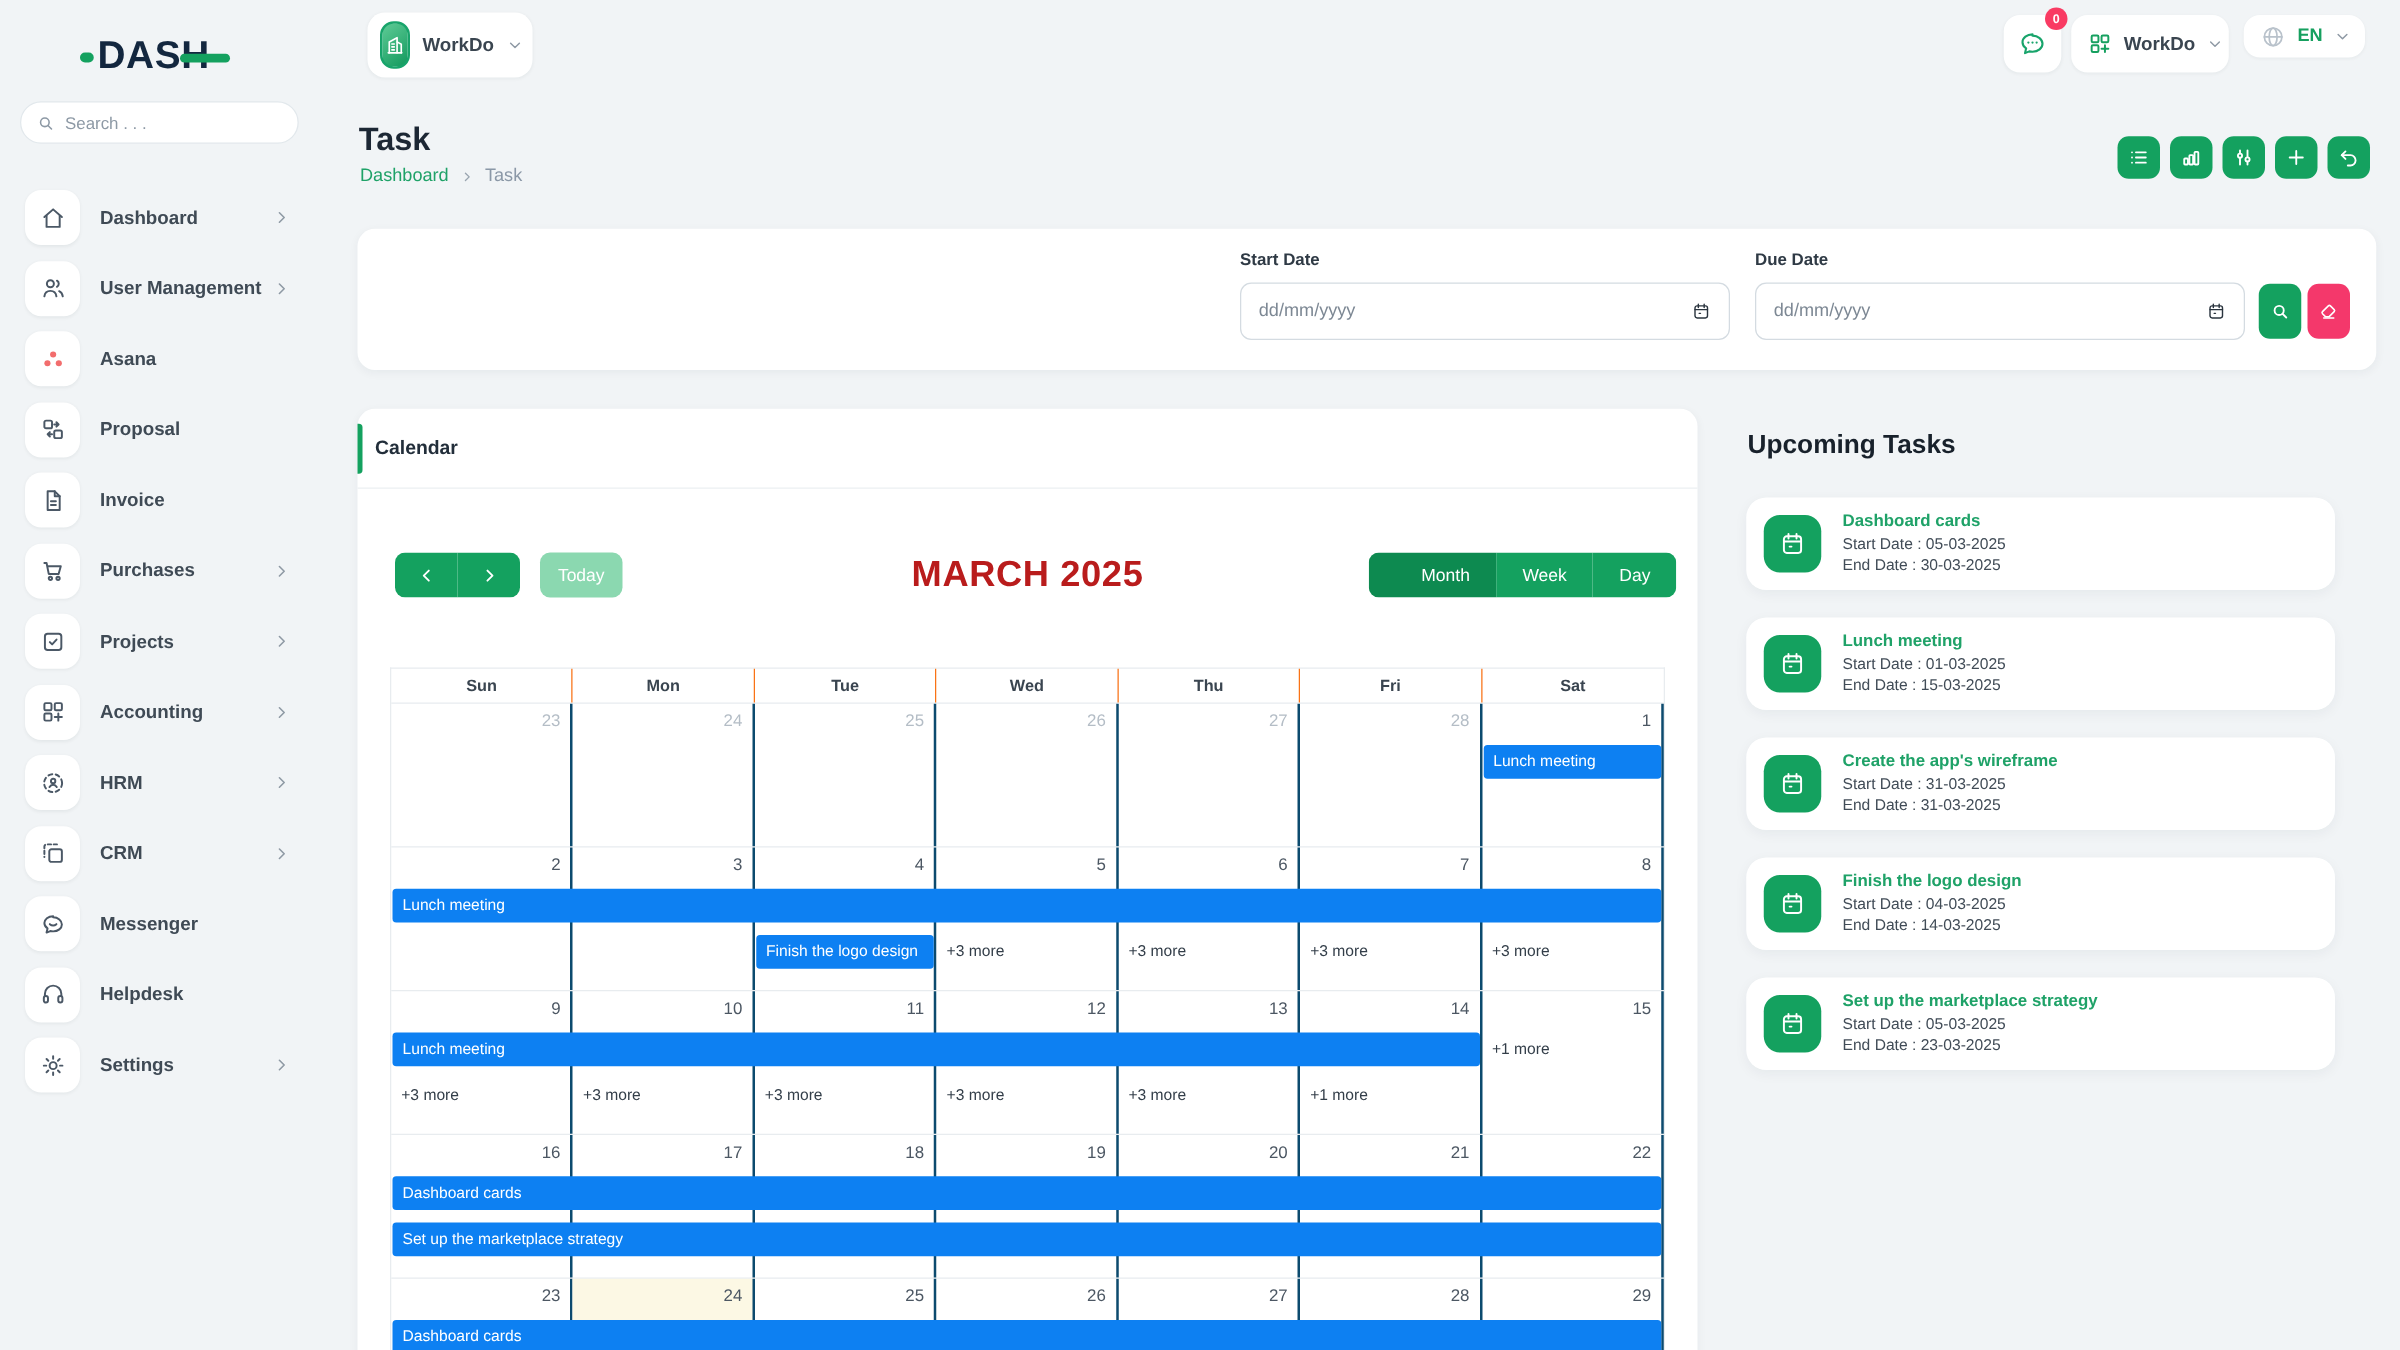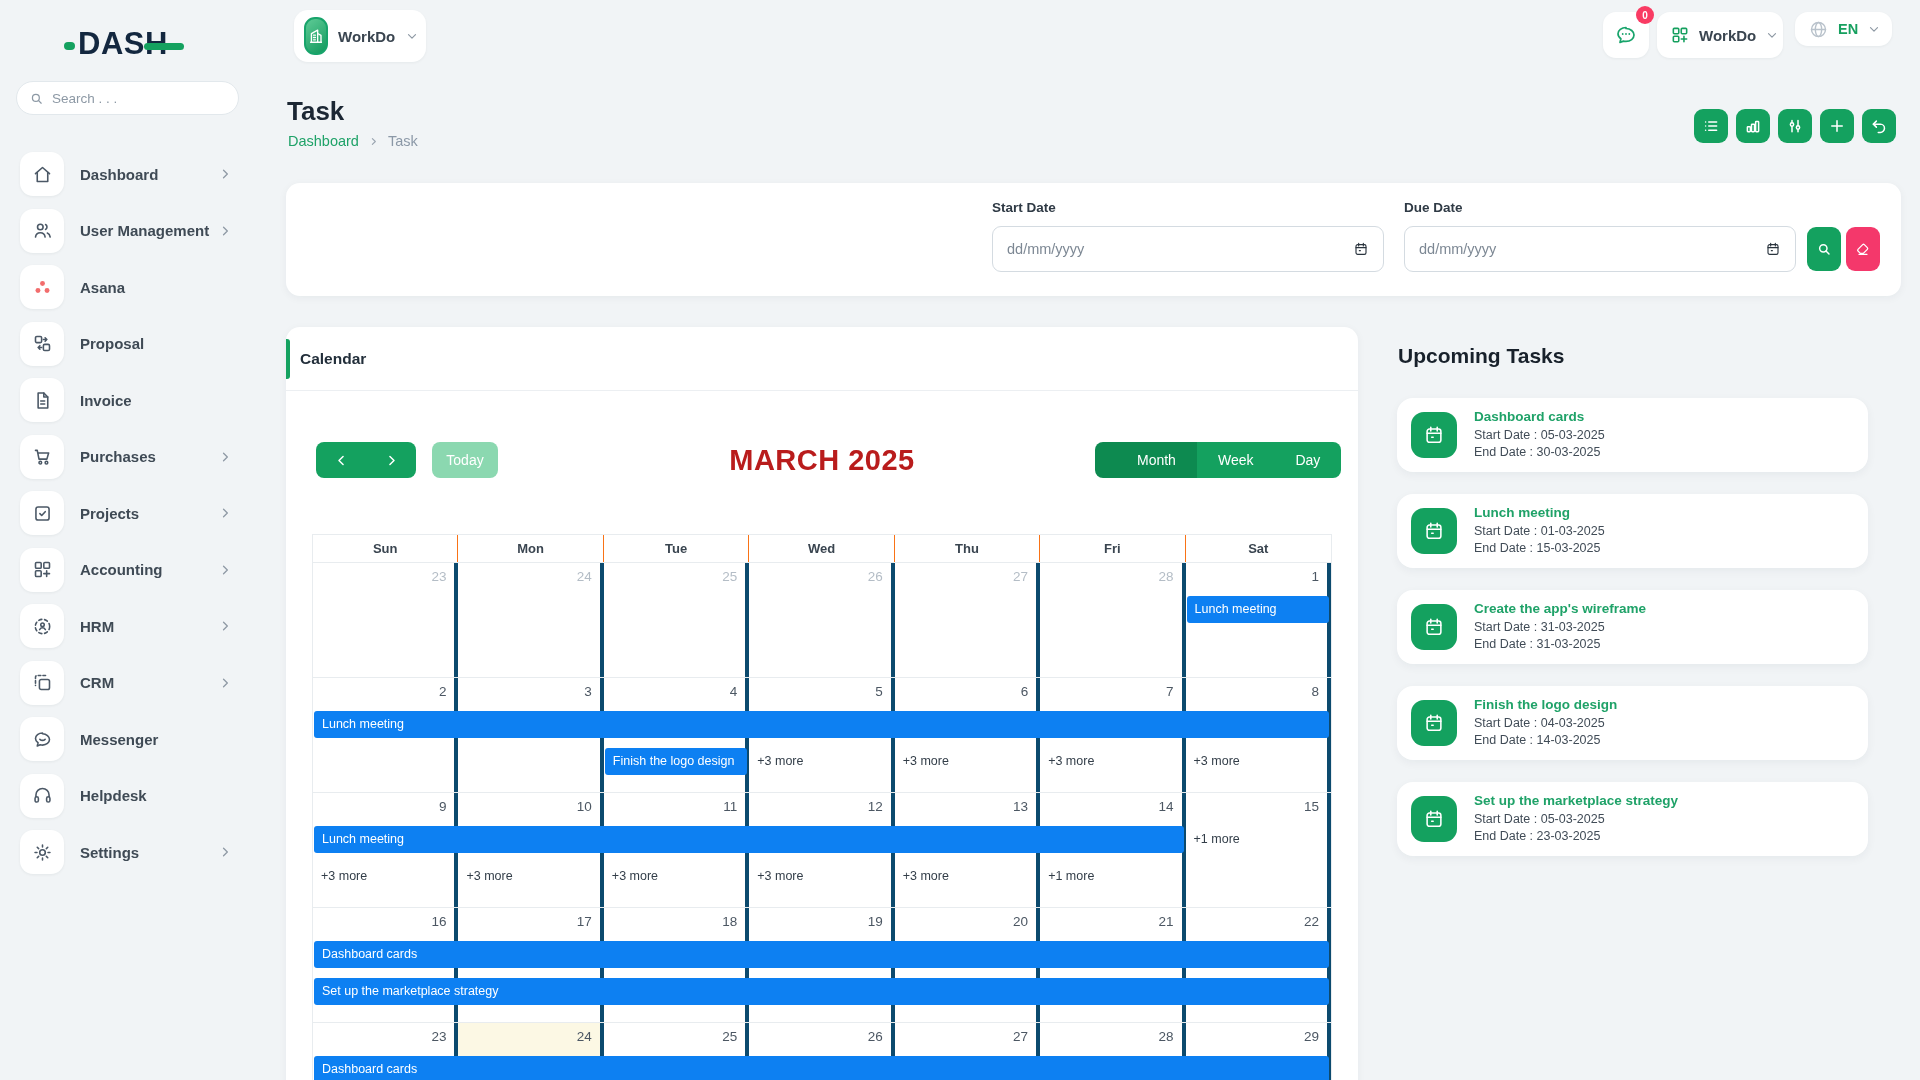--- a/index.html
+++ b/index.html
@@ -72,21 +72,21 @@
   .cal-title { position:absolute; left:0; right:0; top:0; height:36px; display:flex; align-items:center; justify-content:center; font-size:29px; font-weight:700; color:#b91c1c; letter-spacing:.5px; pointer-events:none; }
   .view-group { position:absolute; left:809px; top:0; display:flex; border-radius:8px; overflow:hidden; }
   .view-btn { height:36px; padding:0 21px; background:var(--primary); color:#fff; font-size:14px; display:flex; align-items:center; justify-content:center; cursor:pointer; }
   .view-btn.active { background:var(--primary-dark);padding-left:42px; }
 
   .cal-grid { position:absolute; left:26px; top:207px; width:1020px; border:1px solid #e8ecef; border-bottom:none; }
   .dow-row { display:grid; grid-template-columns:repeat(7,1fr); height:28px; border-bottom:1px solid #e8ecef; }
   .dow { display:flex; align-items:center; justify-content:center; font-size:13px; font-weight:700; color:#3a4550; border-right:1px solid #f97316; }
   .dow:last-child { border-right:none; }
   .week { position:relative; display:grid; grid-template-columns:repeat(7,1fr); height:115px; border-bottom:1px solid #e8ecef; }
-  .cell { position:relative; border-right:4px solid #0c4a6e; }
+  .cell { position:relative; border-right:2px solid #0c4a6e; }
   .cell:last-child { border-right:none; }
   .cell.today { background:var(--today-bg); }
   .daynum { position:absolute; right:8px; top:6px; font-size:13.5px; color:#4c5763; }
   .daynum.muted { color:#b4bdc6; }
   .evt { position:absolute; height:27px; background:var(--event-blue); color:#fff; font-size:12.5px; line-height:27px; padding-left:8px; border-radius:3px; white-space:nowrap; overflow:hidden; cursor:pointer; }
   .morelink { position:absolute; height:27px; line-height:27px; font-size:12.5px; color:#333e49; cursor:pointer; }
 
   
   .up-title { position:absolute; left:1398px; top:344px; font-size:21px; font-weight:700; color:#18212b; }
   .task-card { position:absolute; left:1397px; width:471px; height:74px; background:#fff; border-radius:16px; box-shadow:0 3px 10px rgba(25,39,52,.05); display:flex; align-items:center; padding:0 14px; gap:17px; }

